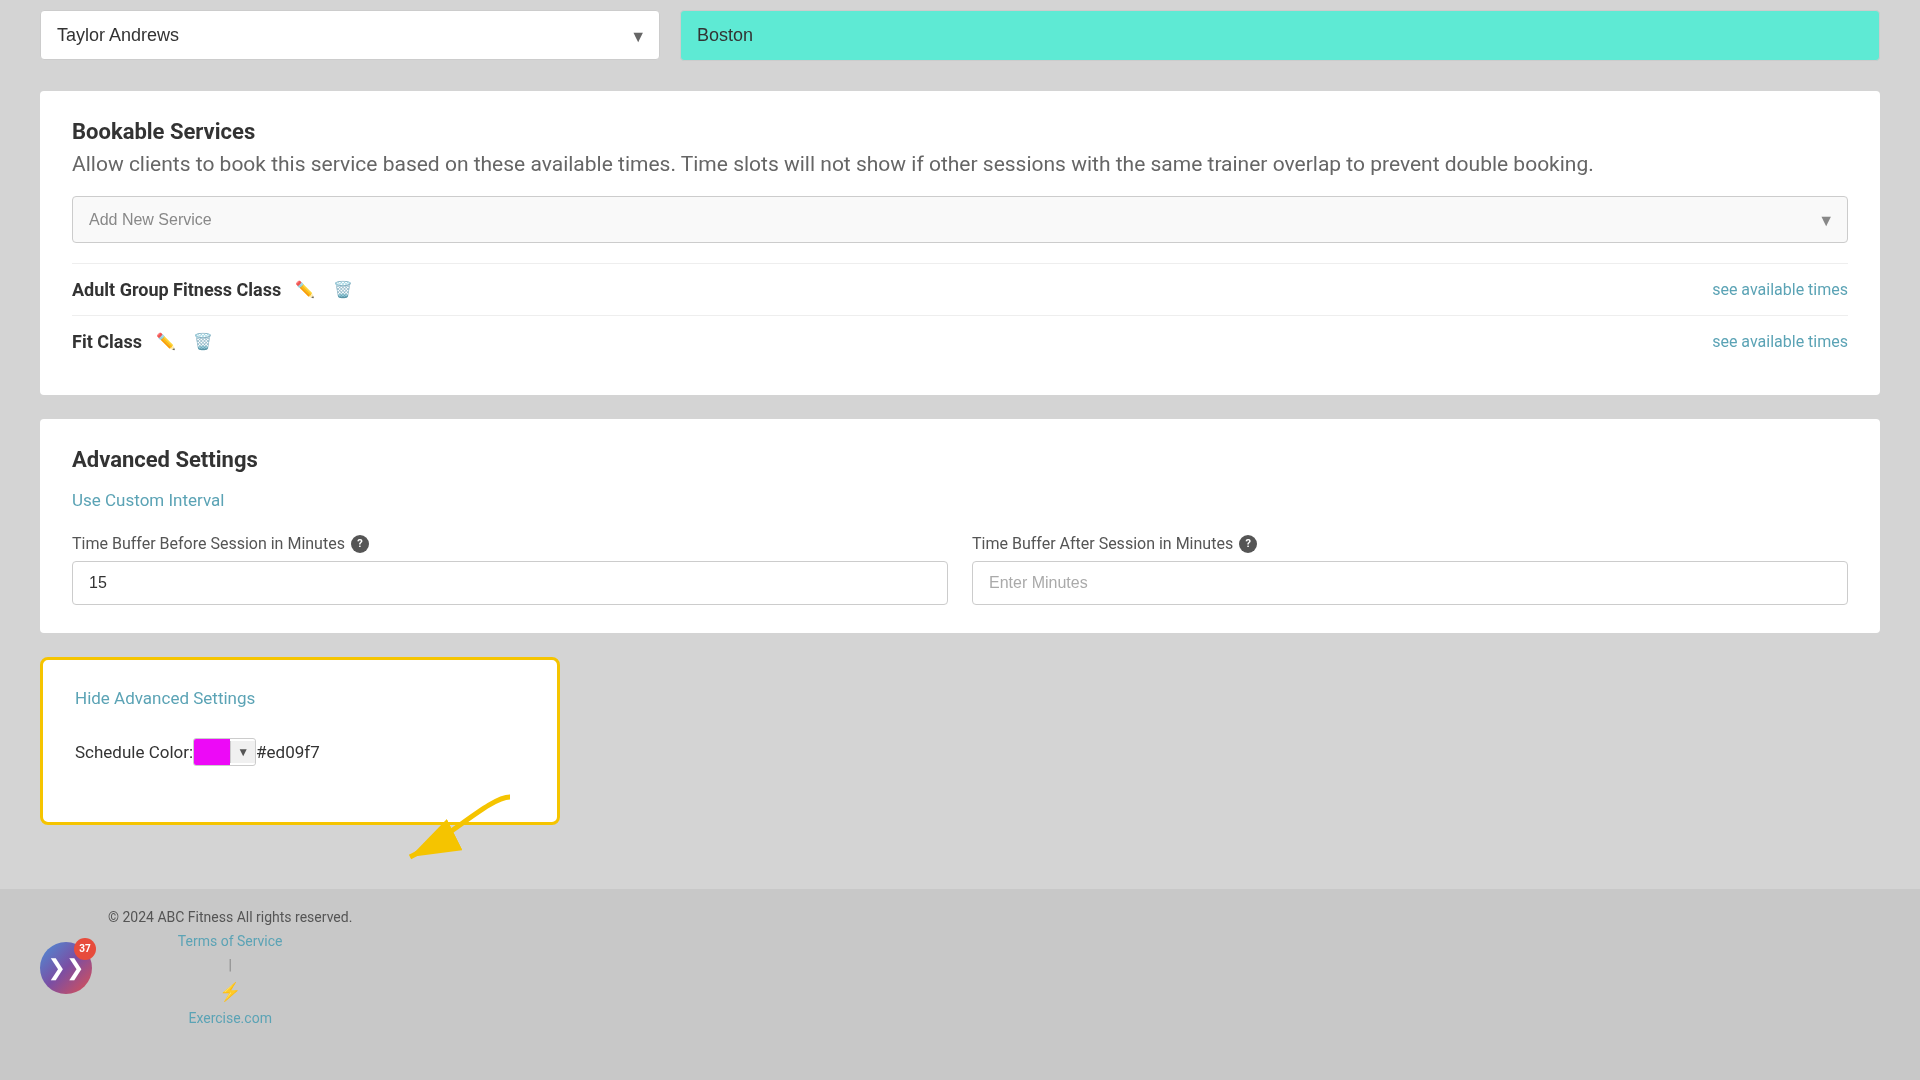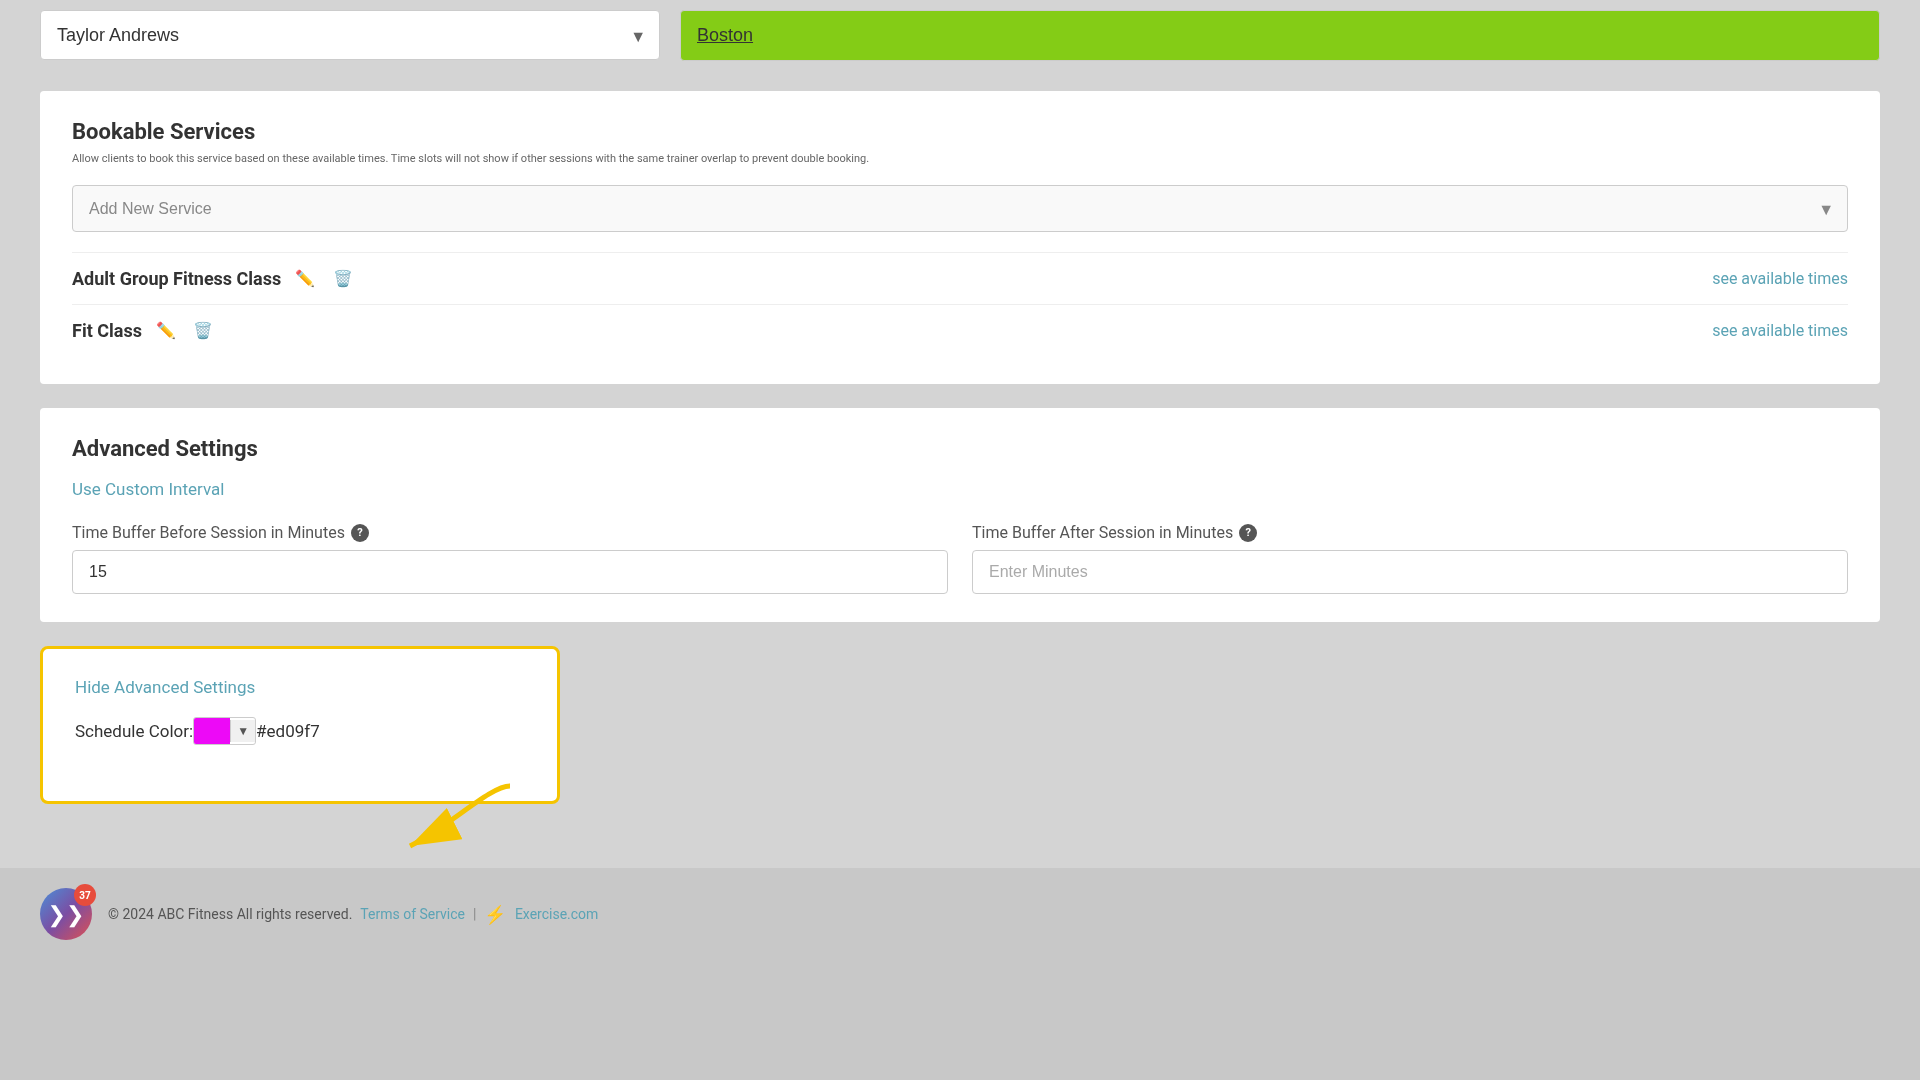--- a/index.html
+++ b/index.html
@@ -52,43 +52,42 @@
       color: #666;
       pointer-events: none;
       font-size: 16px;
     }
     .location-input-wrapper {
       flex: 1;
     }
     .location-input {
       width: 100%;
       padding: 14px 16px;
-      background: #84cc16;
+      background: #5eead4;
       border: 1px solid #ccc;
       border-radius: 4px;
       font-size: 18px;
       color: #333;
-      text-decoration: underline;
     }
 
     
     .section-card {
       background: #fff;
       border-radius: 4px;
       margin-bottom: 24px;
       padding: 28px 32px;
     }
     .section-title {
       font-size: 22px;
       font-weight: 700;
       color: #333;
       margin-bottom: 8px;
     }
     .section-desc {
-      font-size: 11px;
+      font-size: 21px;
       color: #666;
       margin-bottom: 20px;
     }
 
     
     .add-service-wrapper {
       position: relative;
       margin-bottom: 20px;
     }
     .add-service-select {
@@ -217,21 +216,21 @@
       padding: 28px 32px;
       width: 520px;
       margin-bottom: 24px;
     }
     .hide-advanced-link {
       color: #5ba3b5;
       font-size: 17px;
       text-decoration: none;
       cursor: pointer;
       display: inline-block;
-      margin-bottom: 20px;
+      margin-bottom: 30px;
     }
 
     .color-row {
       display: flex;
       align-items: center;
       margin-bottom: 28px;
       font-size: 17px;
       color: #333;
     }
     .color-picker-wrapper {
@@ -307,20 +306,21 @@
       height: 22px;
       border-radius: 50%;
       display: flex;
       align-items: center;
       justify-content: center;
     }
     .footer-links {
       display: flex;
       gap: 8px;
       align-items: center;
+      flex-direction: column;
     }
     .footer-link {
       color: #5ba3b5;
       text-decoration: none;
       font-size: 14px;
     }
     .footer-separator { color: #888; }
   </style>
 </head>
 <body>

